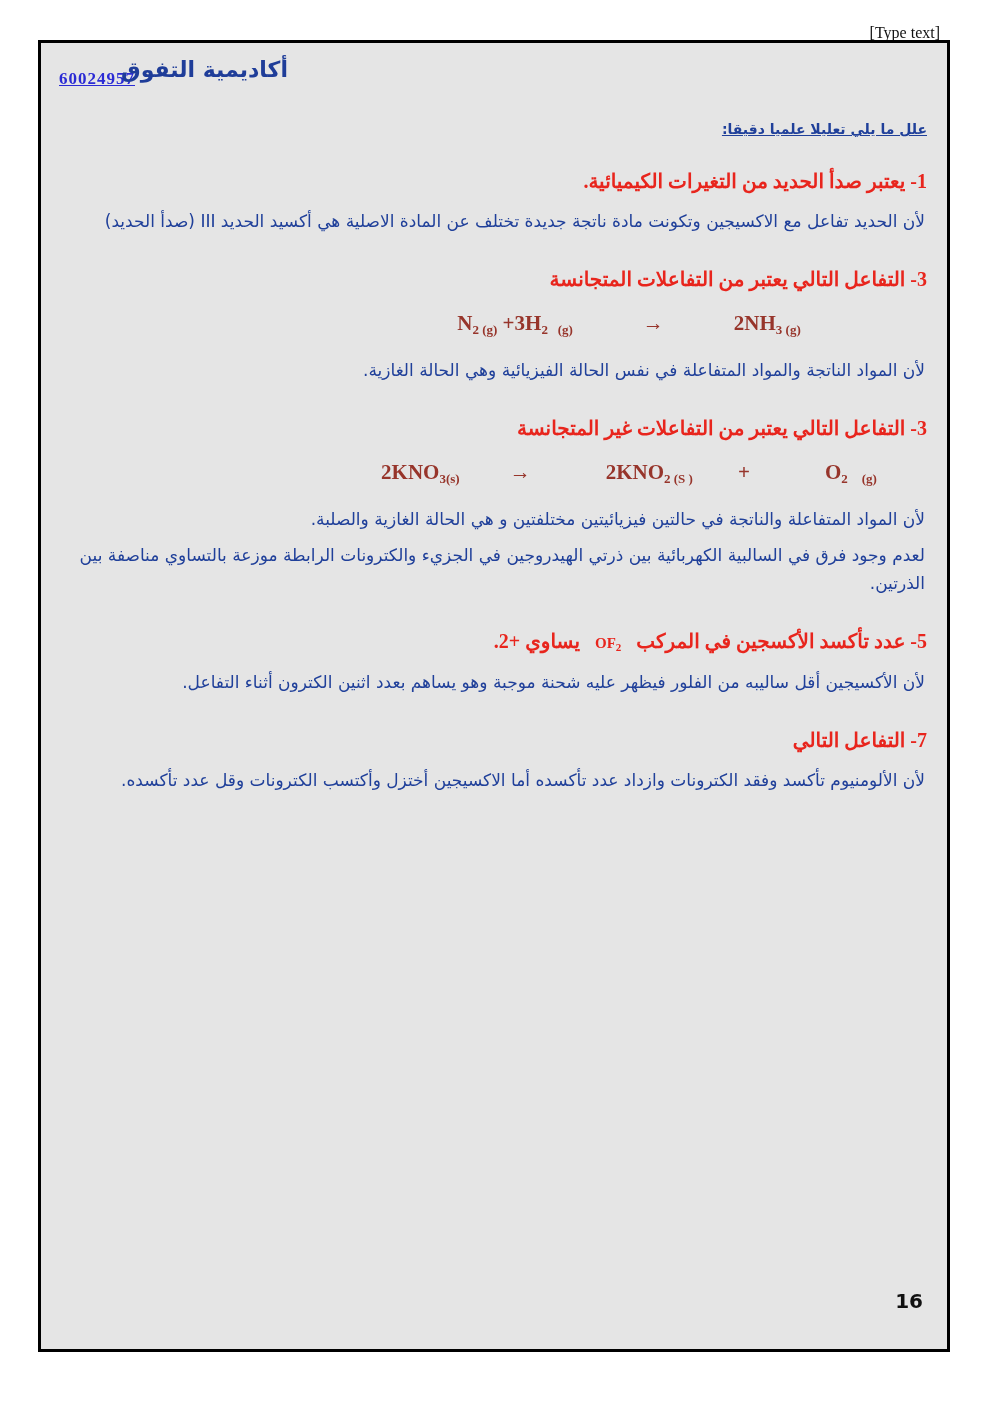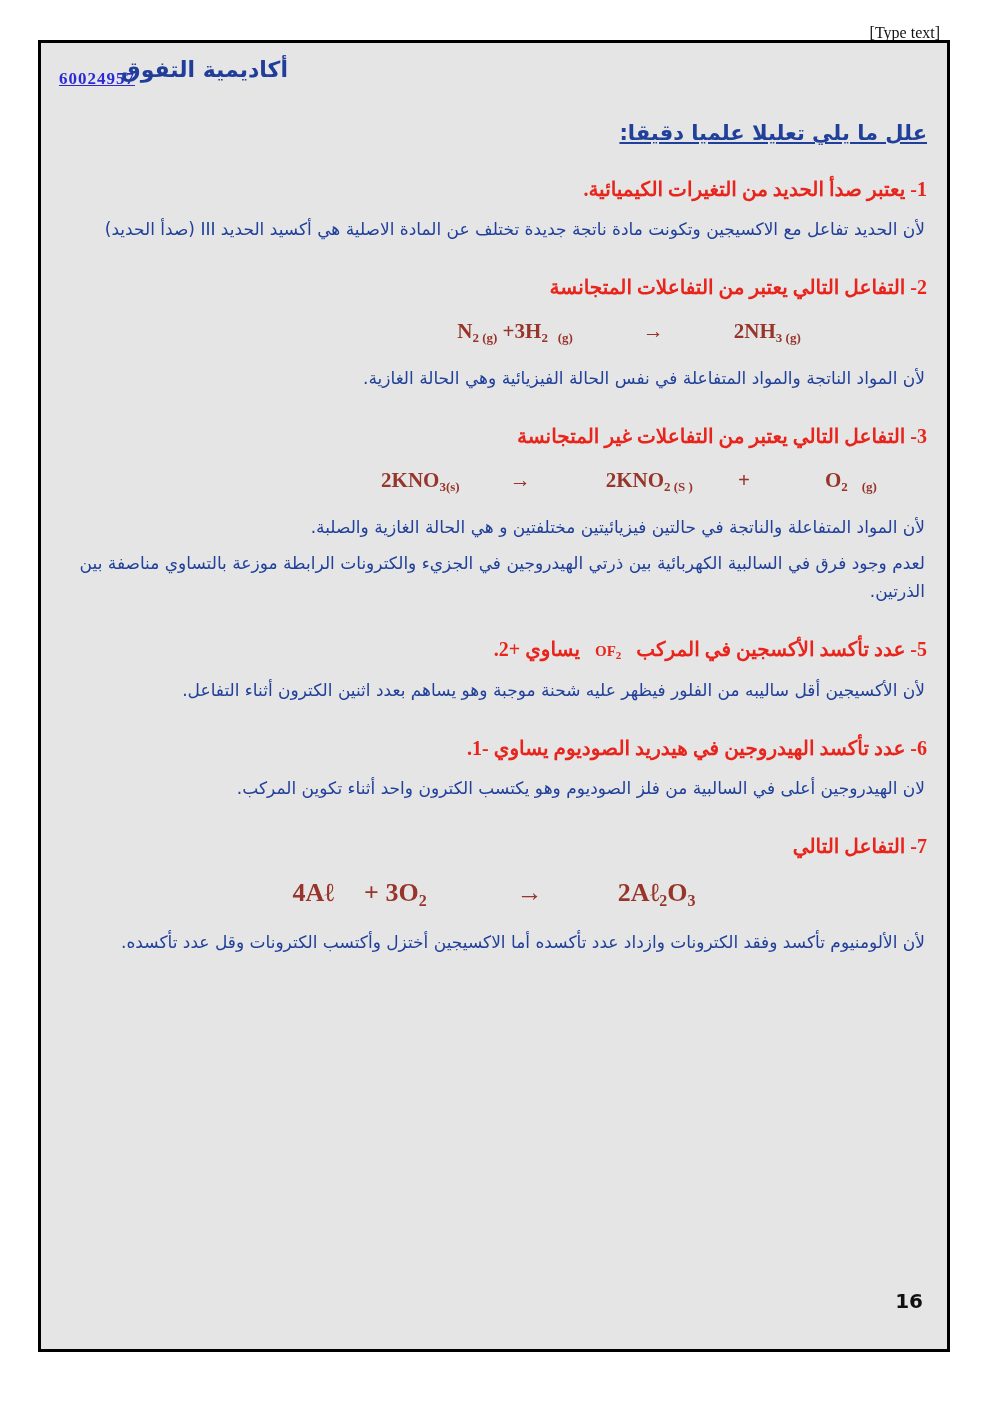--- a/index.html
+++ b/index.html
@@ -22,21 +22,21 @@
   .logo { position:relative; height:48px; direction:ltr; text-align:left; margin-top:0; }
   .logo-number {
     font-family:"Liberation Serif", serif; font-size:17px; font-weight:bold;
     color:#2b2bd5; text-decoration:underline; letter-spacing:1px; cursor:pointer;
   }
   .logo-arabic {
     position:absolute; left:62px; top:-12px; font-size:22px; font-weight:bold;
     color:#1f3d99; white-space:nowrap;
   }
   .doc-title {
-    text-align:right; color:#20409a; font-size:21px; font-weight:bold;
+    text-align:right; color:#20409a; font-size:14px; font-weight:bold;
     text-decoration:underline; margin:4px 2px 8px;
   }
   .qa { margin-bottom:4px; }
   .heading {
     color:#e8251d; font-size:20px; font-weight:bold; text-align:right;
     margin:30px 2px 12px; line-height:1.4;font-family:Liberation Serif, serif;
   }
   .exp {
     color:#20409a; font-size:17px; text-align:right; margin:8px 4px;
     line-height:1.65;
@@ -75,21 +75,21 @@
     </div>
 
     <div class="doc-title">علل ما يلي تعليلا علميا دقيقا:</div>
 
     <section class="qa">
       <div class="heading">1- يعتبر صدأ الحديد من التغيرات الكيميائية.</div>
       <p class="exp">لأن الحديد تفاعل مع الاكسيجين وتكونت مادة ناتجة جديدة تختلف عن المادة الاصلية هي أكسيد الحديد III (صدأ الحديد)</p>
     </section>
 
     <section class="qa">
-      <div class="heading">2- التفاعل التالي يعتبر من التفاعلات المتجانسة</div>
+      <div class="heading">3- التفاعل التالي يعتبر من التفاعلات المتجانسة</div>
       <div class="equation eq-shift" dir="ltr"><span>N</span><span class="sub">2 (g)</span><span> +3H</span><span class="sub">2   (g)</span><span style="display: inline-block; width: 70px;"></span><span>→</span><span style="display: inline-block; width: 70px;"></span><span>2NH</span><span class="sub">3 (g)</span></div>
       <p class="exp">لأن المواد الناتجة والمواد المتفاعلة في نفس الحالة الفيزيائية وهي الحالة الغازية.</p>
     </section>
 
     <section class="qa">
       <div class="heading">3- التفاعل التالي يعتبر من التفاعلات غير المتجانسة</div>
       <div class="equation eq-shift" dir="ltr"><span>2KNO</span><span class="sub">3(s)</span><span style="display: inline-block; width: 50px;"></span><span>→</span><span style="display: inline-block; width: 75px;"></span><span>2KNO</span><span class="sub">2 (S )</span><span style="display: inline-block; width: 45px;"></span><span>+</span><span style="display: inline-block; width: 75px;"></span><span>O</span><span class="sub">2</span><span style="display: inline-block; width: 14px;"></span><span class="sub">(g)</span></div>
       <p class="exp">لأن المواد المتفاعلة والناتجة في حالتين فيزيائيتين مختلفتين و هي الحالة الغازية والصلبة.</p>
     </section>
 
@@ -99,27 +99,22 @@
 
     <section class="qa">
       <div class="heading">
         <span>5- عدد تأكسد الأكسجين في المركب</span>
         <span class="formula"><span>OF</span><span class="sub">2</span></span>
         <span>يساوي +2.</span>
       </div>
       <p class="exp">لأن الأكسيجين أقل ساليبه من الفلور فيظهر عليه شحنة موجبة وهو يساهم بعدد اثنين الكترون أثناء التفاعل.</p>
     </section>
 
-    <section class="qa">
-      <div class="heading">6- عدد تأكسد الهيدروجين في هيدريد الصوديوم يساوي -1.</div>
-      <p class="exp">لان الهيدروجين أعلى في السالبية من فلز الصوديوم وهو يكتسب الكترون واحد أثناء تكوين المركب.</p>
-    </section>
 
     <section class="qa">
       <div class="heading">7- التفاعل التالي</div>
-      <div class="equation eq-large" dir="ltr"><span>4Aℓ</span><span style="display: inline-block; width: 30px;"></span><span>+ 3O</span><span class="sub">2</span><span style="display: inline-block; width: 90px;"></span><span>→</span><span style="display: inline-block; width: 75px;"></span><span>2Aℓ</span><span class="sub">2</span><span>O</span><span class="sub">3</span></div>
       <p class="exp">لأن الألومنيوم تأكسد وفقد الكترونات وازداد عدد تأكسده أما الاكسيجين أختزل وأكتسب الكترونات وقل عدد تأكسده.</p>
     </section>
 
     <div class="page-number">16</div>
 
   </div>
 </div>
 
 </body></html>

